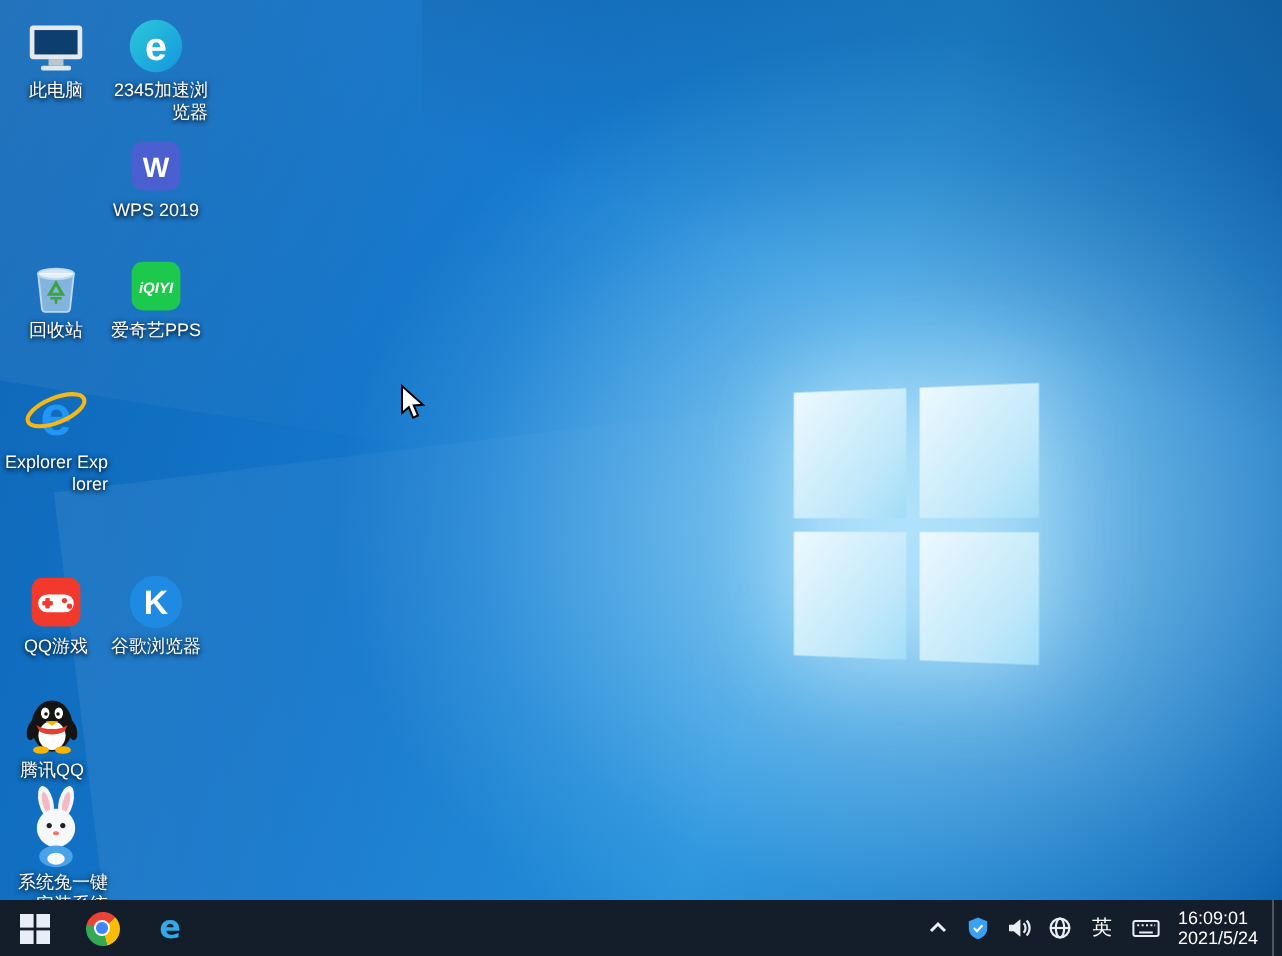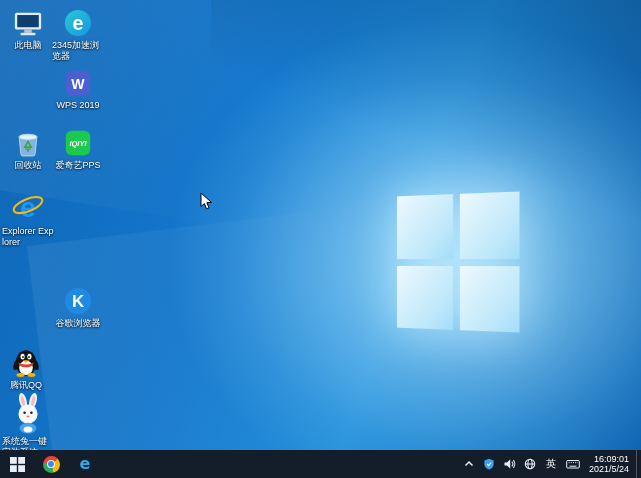--- a/index.html
+++ b/index.html
@@ -21,21 +21,21 @@
     background:linear-gradient(200deg, rgba(8,52,102,.38), rgba(8,52,102,0) 55%); }
   .winlogo { position:absolute; left:392px; top:194px; width:128px; height:136px;
     display:grid; grid-template-columns:1fr 1fr; grid-template-rows:1fr 1fr; gap:7px;
     transform:perspective(520px) rotateY(-17deg);
     filter:drop-shadow(0 0 26px rgba(185,230,252,.9)); }
   .pane { background:linear-gradient(130deg, #eef9ff 0%, #bfe8fa 70%, #a2ddf8 100%); }
 
   
   .dicon { position:absolute; width:52px; display:flex; flex-direction:column; align-items:center; cursor:default; }
   .art { height:34px; display:flex; align-items:flex-end; justify-content:center; }
-  .lbl { margin-top:2px; font-size:9px; line-height:11px; color:#fff; text-align:left;
+  .lbl { margin-top:2px; font-size:9px; line-height:11px; color:#fff; text-align:right;
     text-shadow:0 1px 2px rgba(0,0,0,.8), 0 0 3px rgba(0,0,0,.45); max-width:52px; word-break:break-all; }
 
   .chrome-ball { border-radius:50%; position:relative;
     background:conic-gradient(from 45deg, #fbbc05 0 120deg, #34a853 120deg 240deg, #ea4335 240deg 360deg); }
   .chrome-ball::before { content:""; position:absolute; inset:26%; background:#fff; border-radius:50%; }
   .chrome-ball::after  { content:""; position:absolute; inset:33%; background:#4285f4; border-radius:50%; }
   .chrome-big { width:30px; height:30px; }
   .chrome-small { width:17px; height:17px; }
 
   
@@ -44,21 +44,21 @@
   
   .taskbar { position:absolute; left:0; right:0; bottom:0; height:28px; background:#141e2b;
     display:flex; align-items:stretch; z-index:5; }
   .tb-btn { width:34px; border:0; background:transparent; display:flex; align-items:center;
     justify-content:center; padding:0; cursor:pointer; }
   .edge-e { color:#31aae8; font-weight:bold; font-size:16px; line-height:16px; font-family:"DejaVu Sans",sans-serif; }
   .tray { margin-left:auto; display:flex; align-items:center; }
   .tray-btn { height:28px; border:0; background:transparent; display:flex; align-items:center;
     justify-content:center; padding:0 4px; color:#e9eef4; cursor:pointer; }
   .lang { font-size:10px; padding:0 6px; color:#fff; }
-  .clock { color:#fff; font-size:9px; line-height:10.5px; text-align:right; padding:0 7px 0 5px; cursor:default; }
+  .clock { color:#fff; font-size:9px; line-height:10.5px; text-align:left; padding:0 7px 0 5px; cursor:default; }
   .show-desktop { width:5px; height:28px; border-left:1px solid rgba(255,255,255,.25); cursor:pointer; }
 </style>
 </head>
 <body>
 
 <div id="screen">
 
   <div class="desktop">
     <div class="ray1"></div>
     <div class="ray2"></div>
@@ -136,20 +136,33 @@
       <div class="art">
         <svg width="34" height="34" viewBox="0 0 36 36">
           <text x="18" y="29" text-anchor="middle" font-size="30" font-weight="bold" fill="#2196f3" font-family="Liberation Sans, sans-serif">e</text>
           <ellipse cx="18" cy="16" rx="16" ry="6.5" fill="none" stroke="#f5b817" stroke-width="2.2" transform="rotate(-22 18 16)"></ellipse>
         </svg>
       </div>
       <div class="lbl">Explorer Explorer</div>
     </div>
 
 
+    <div class="dicon" style="left:2px;top:282px">
+      <div class="art">
+        <svg width="30" height="30" viewBox="0 0 32 32">
+          <rect x="3" y="3" width="26" height="26" rx="6" fill="#f3392b"></rect>
+          <rect x="6.5" y="12" width="19" height="9.5" rx="4.7" fill="#fff"></rect>
+          <rect x="10.3" y="13.8" width="2.4" height="5.6" rx="0.6" fill="#f3392b"></rect>
+          <rect x="8.7" y="15.4" width="5.6" height="2.4" rx="0.6" fill="#f3392b"></rect>
+          <circle cx="20.5" cy="15.2" r="1.4" fill="#f3392b"></circle>
+          <circle cx="23.2" cy="18.2" r="1.4" fill="#f3392b"></circle>
+        </svg>
+      </div>
+      <div class="lbl">QQ游戏</div>
+    </div>
 
     <div class="dicon" style="left:52px;top:282px">
       <div class="art">
         <svg width="30" height="30" viewBox="0 0 32 32">
           <circle cx="16" cy="16" r="14" fill="#1e8ae2"></circle>
           <text x="16" y="22.5" text-anchor="middle" font-size="18" font-weight="bold" fill="#fff" font-family="Liberation Sans, sans-serif">K</text>
         </svg>
       </div>
       <div class="lbl">谷歌浏览器</div>
     </div>

